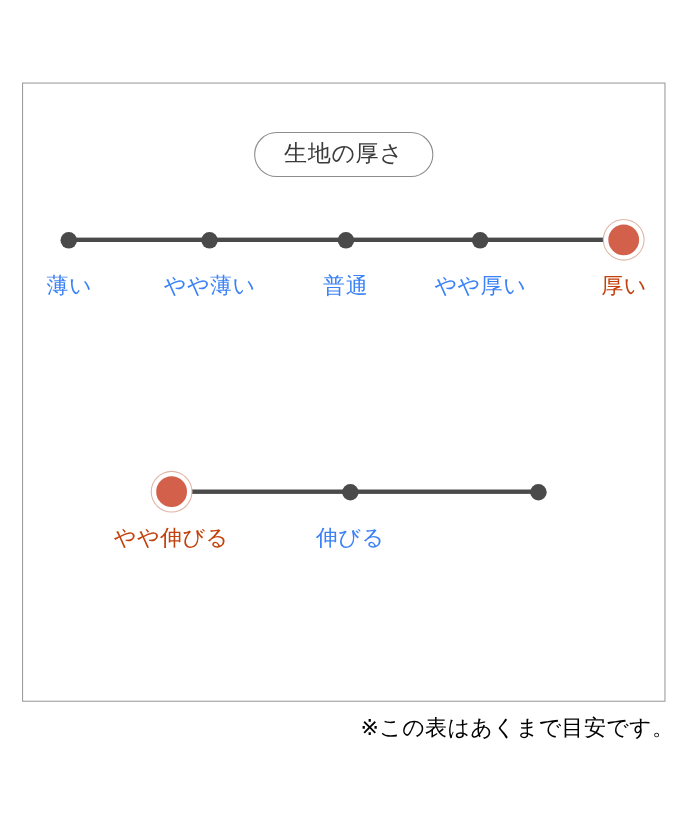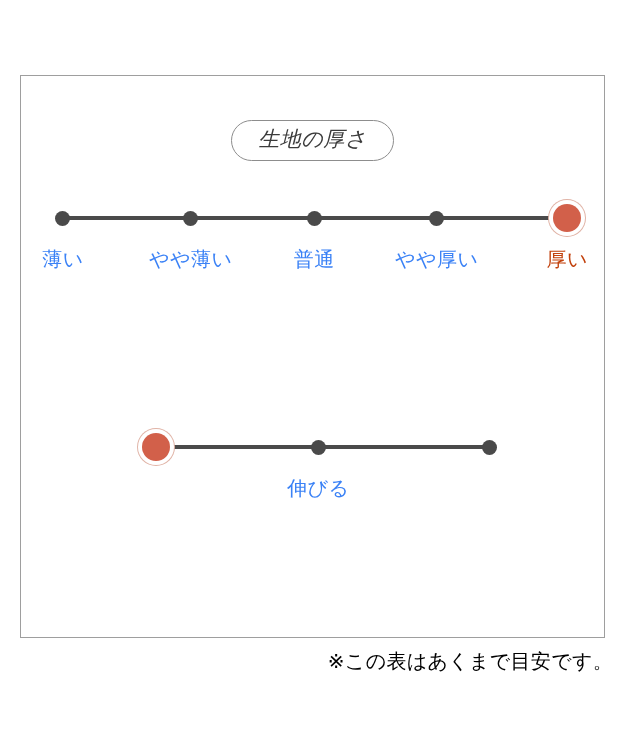--- a/index.html
+++ b/index.html
@@ -35,21 +35,20 @@
     width: 100%;
   }
   .section-thickness { top: 44px; }
   .section-stretch   { top: 314px; }
 
   
   .pill-row {
     display: flex;
     justify-content: center;
     align-items: center;
-    font-style: italic;
   }
   .pill {
     display: inline-block;
     box-sizing: border-box;
     border: 1.4px solid #8d8d8d;
     border-radius: 999px;
     padding: 7px 26px 9px 26px;
     font-size: 21px;
     line-height: 1.1;
     color: #3b3b3b;
@@ -156,20 +155,21 @@
 
 
     <div class="scale">
       <div class="scale-track" style="left:23.1%; right:19.6%;"></div>
       <div class="node active" style="left:23.1%;"></div>
       <div class="node" style="left:51.0%;"></div>
       <div class="node" style="left:80.4%;"></div>
     </div>
 
     <div class="labels">
+      <span class="label active" style="left:23.1%;">やや伸びる</span>
       <span class="label" style="left:51.0%;">伸びる</span>
     </div>
 
   </div>
 
 </div>
 
 <div class="footnote">※この表はあくまで目安です。</div>
 
 </body></html>

